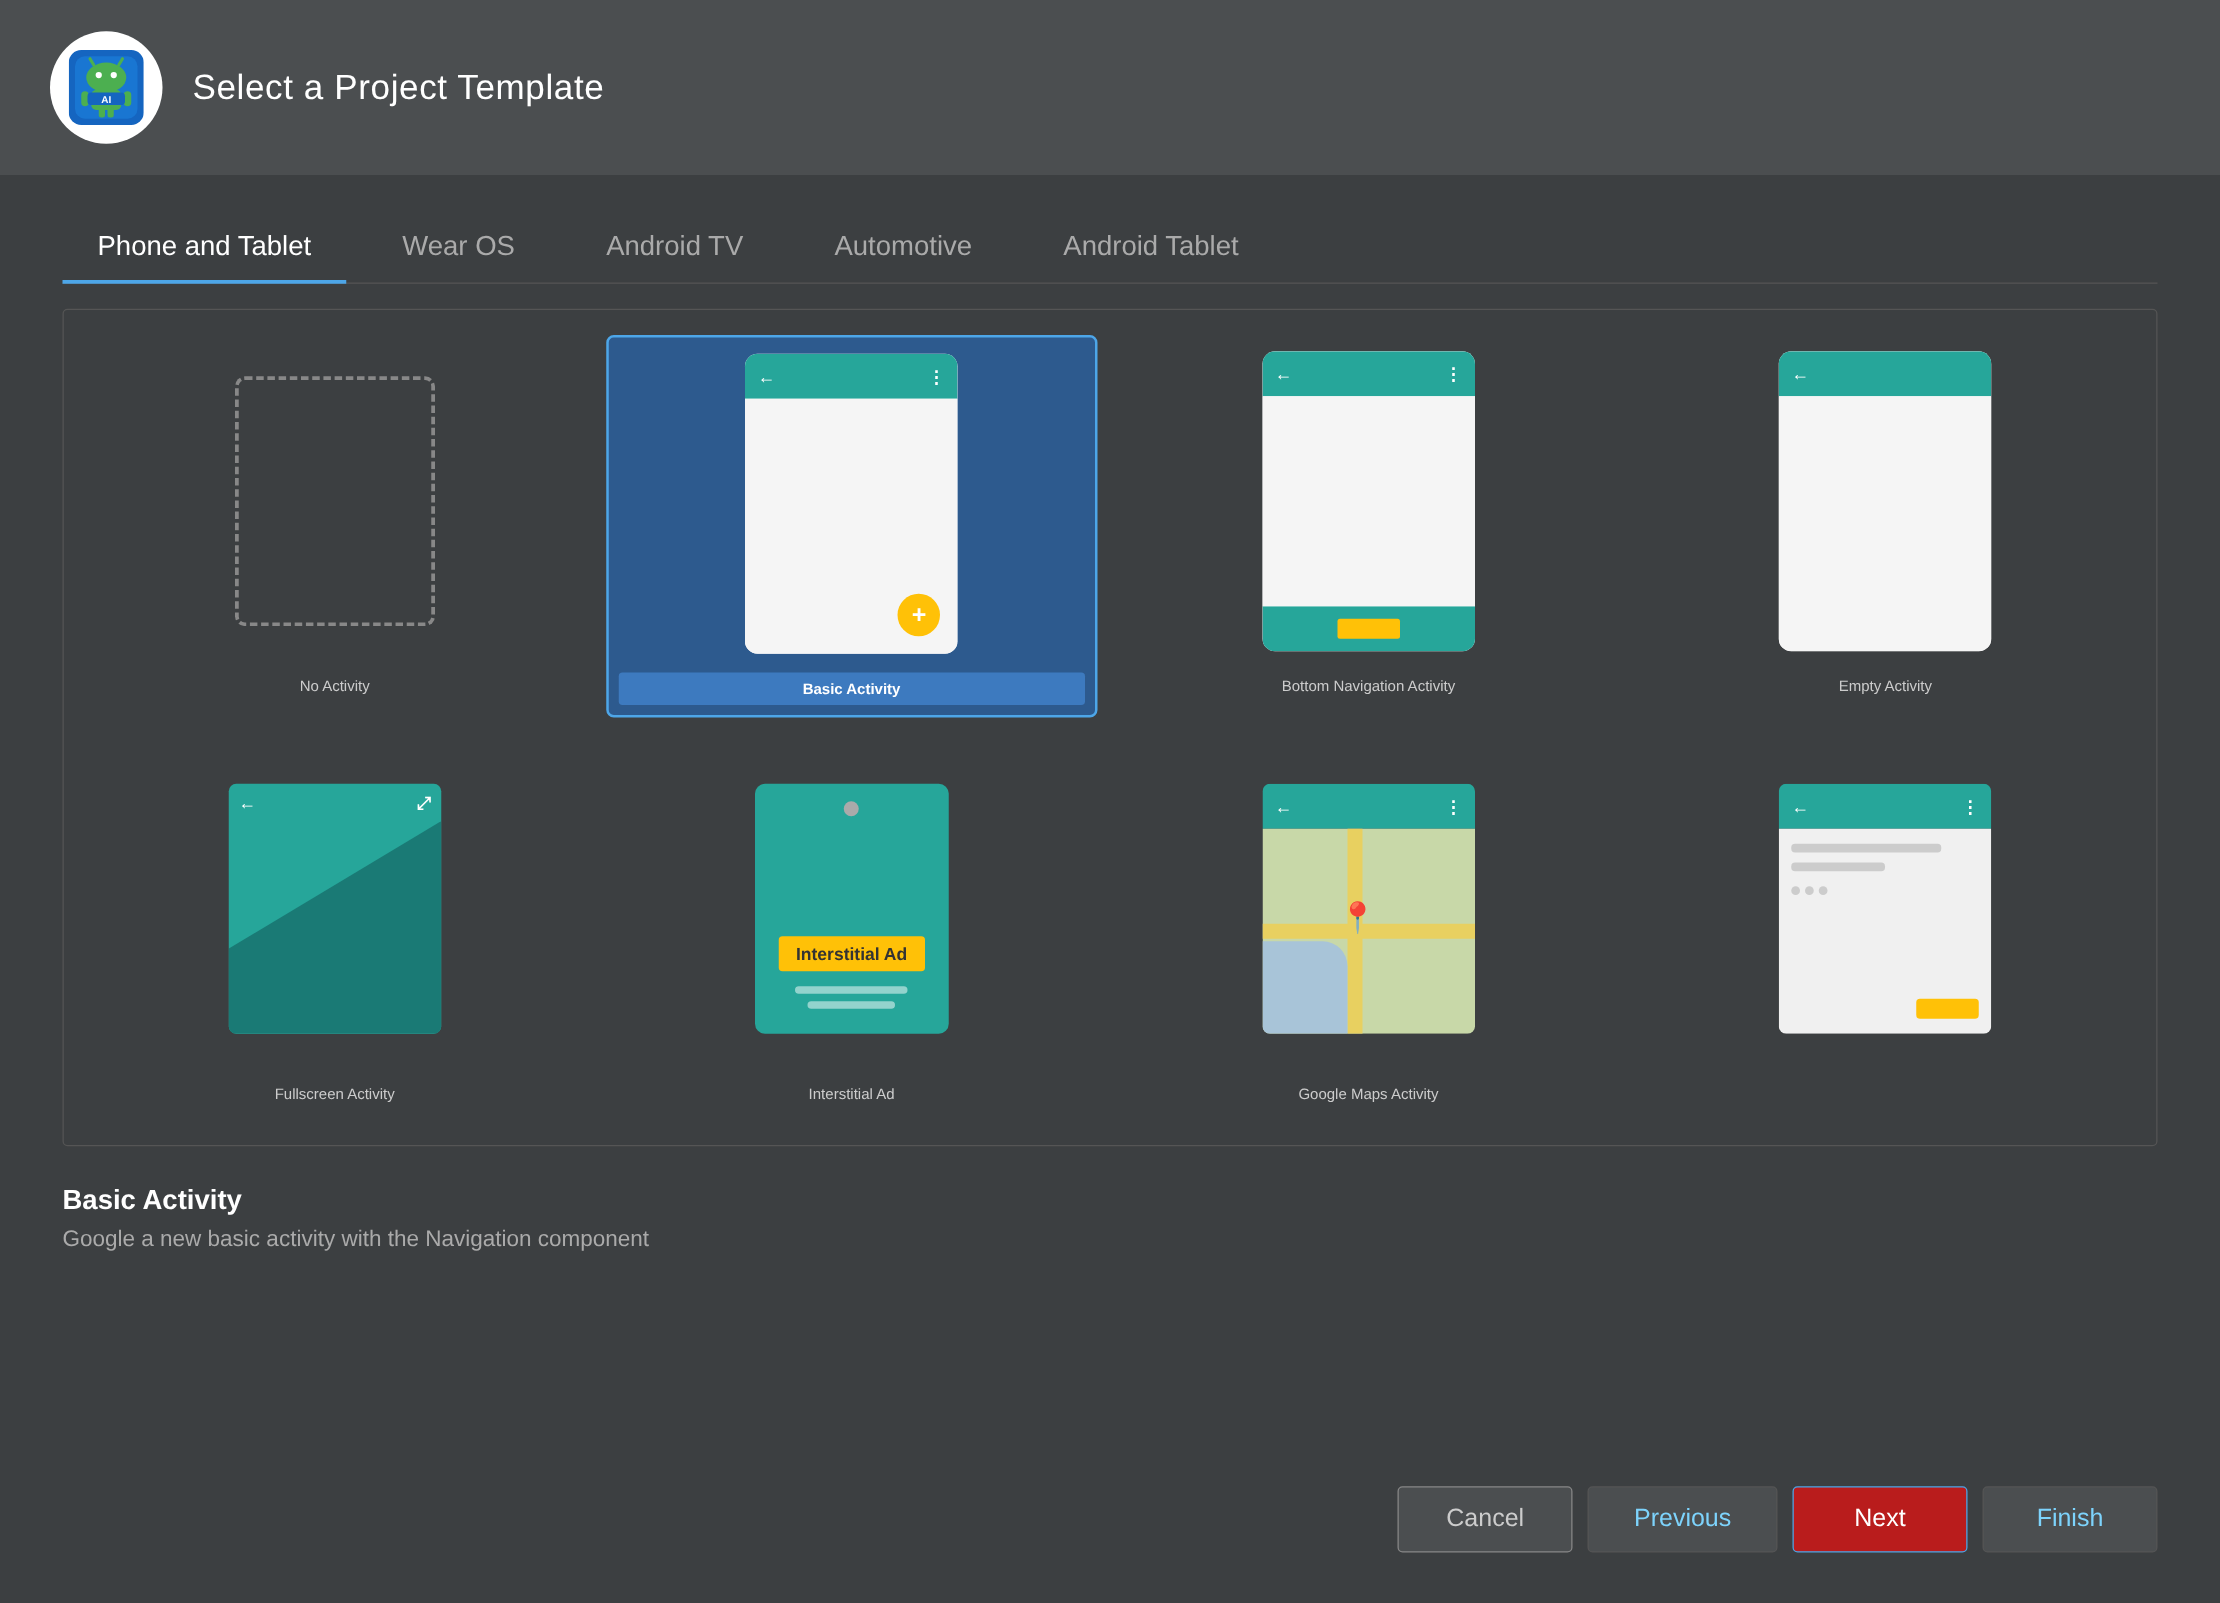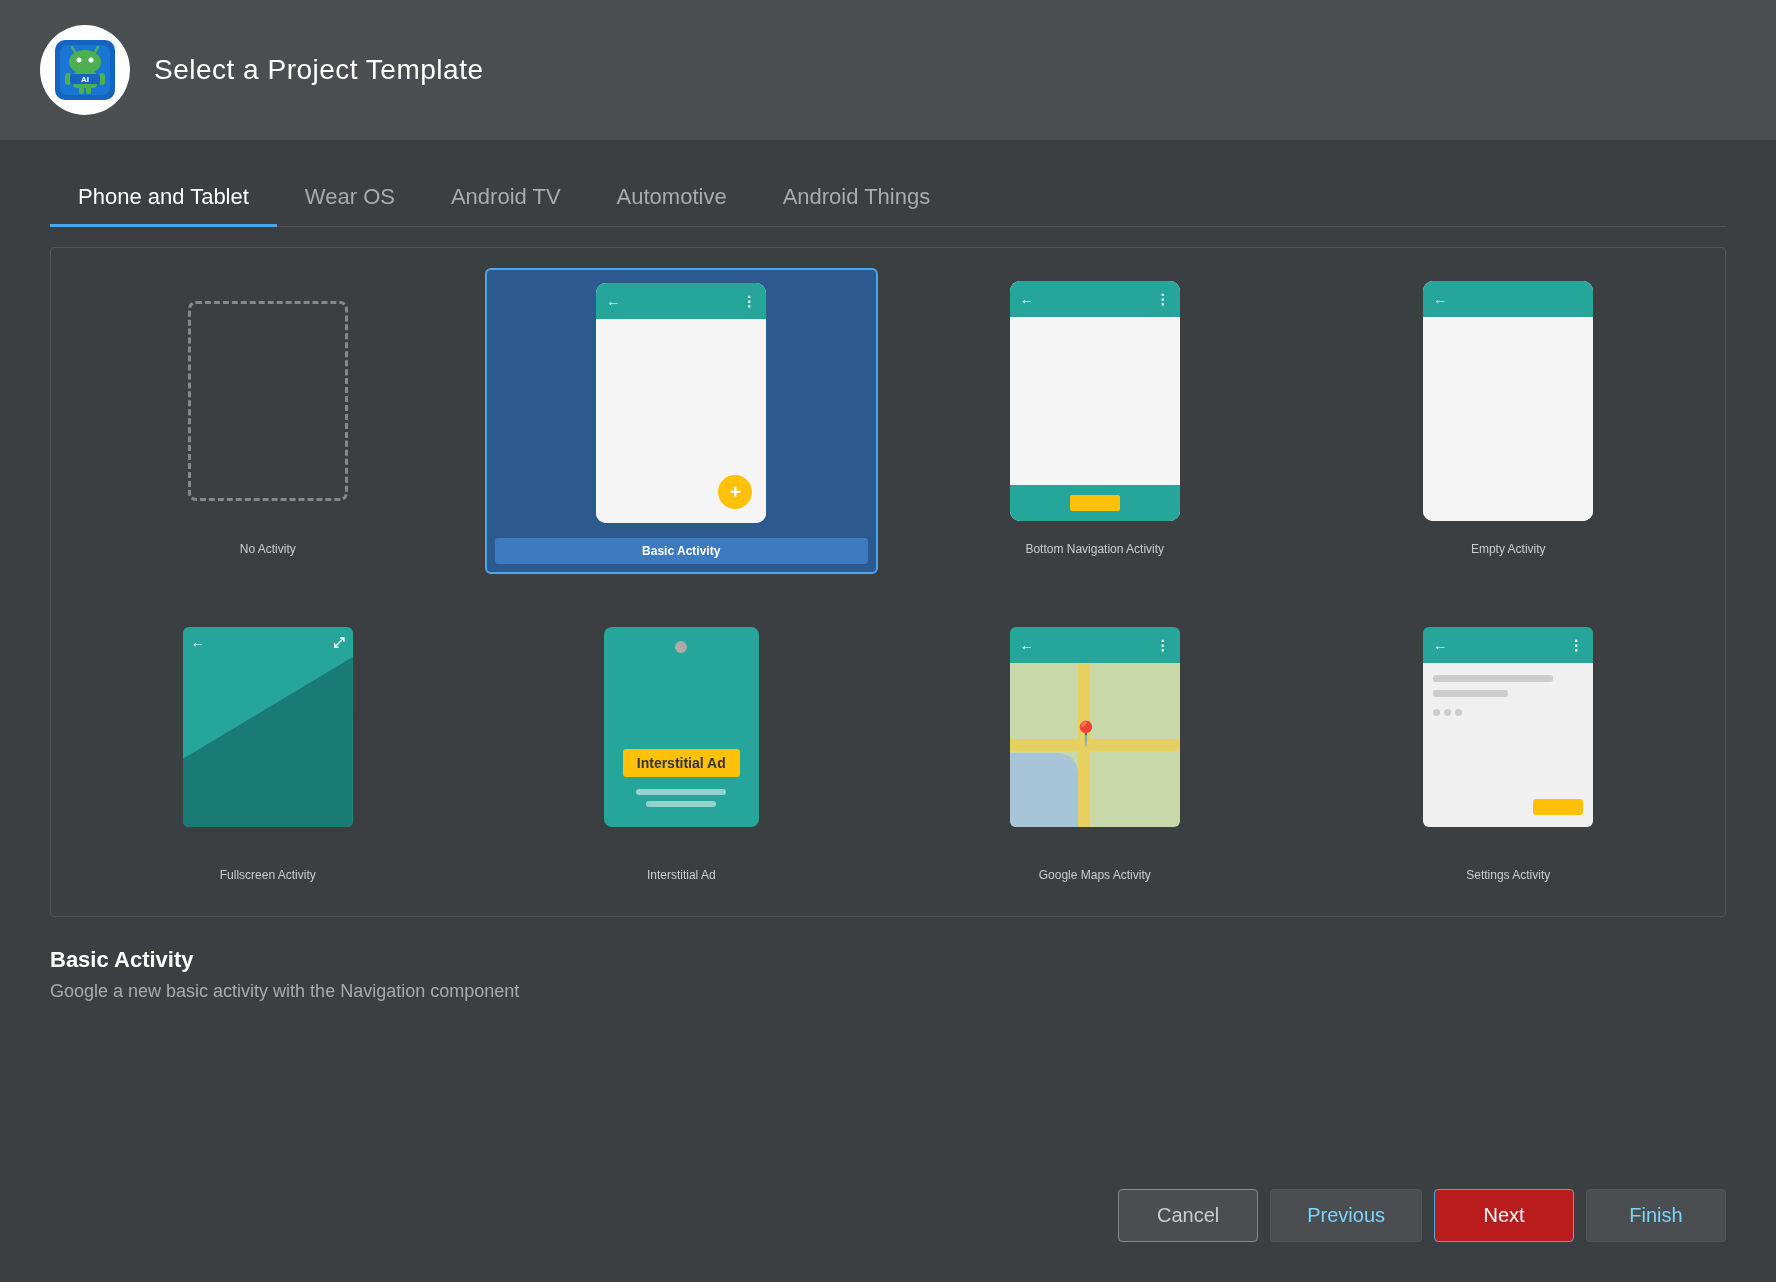--- a/index.html
+++ b/index.html
@@ -37,21 +37,21 @@
       font-size: 28px;
       font-weight: 300;
       color: #ffffff;
       letter-spacing: 0.5px;
     }
     .content {
       padding: 30px 50px;
     }
     .tabs {
       display: flex;
-      gap: 0;
+      gap: 17px;
       border-bottom: 1px solid #555;
       margin-bottom: 20px;
     }
     .tab {
       padding: 14px 28px;
       font-size: 22px;
       color: #aaaaaa;
       cursor: pointer;
       border-bottom: 3px solid transparent;
       margin-bottom: -1px;
@@ -444,21 +444,21 @@
   <h1 class="header-title">Select a Project Template</h1>
 </div>
 
 <div class="content">
 
   <div class="tabs">
     <div class="tab active">Phone and Tablet</div>
     <div class="tab">Wear OS</div>
     <div class="tab">Android TV</div>
     <div class="tab">Automotive</div>
-    <div class="tab">Android Things</div>
+    <div class="tab">Android Tablet</div>
   </div>
 
   <div class="template-grid-container">
     <div class="template-grid">
 
       <div class="template-card">
         <div class="template-preview">
           <div class="no-activity-box"></div>
         </div>
         <div class="template-label">No Activity</div>
@@ -564,21 +564,20 @@
               <div class="settings-line-medium"></div>
               <div class="settings-dots">
                 <div class="settings-dot"></div>
                 <div class="settings-dot"></div>
                 <div class="settings-dot"></div>
               </div>
               <div class="settings-button"></div>
             </div>
           </div>
         </div>
-        <div class="template-label">Settings Activity</div>
       </div>
 
     </div>
   </div>
 
   <div class="description">
     <div class="description-title">Basic Activity</div>
     <div class="description-text">Google a new basic activity with the Navigation component</div>
   </div>
 </div>

